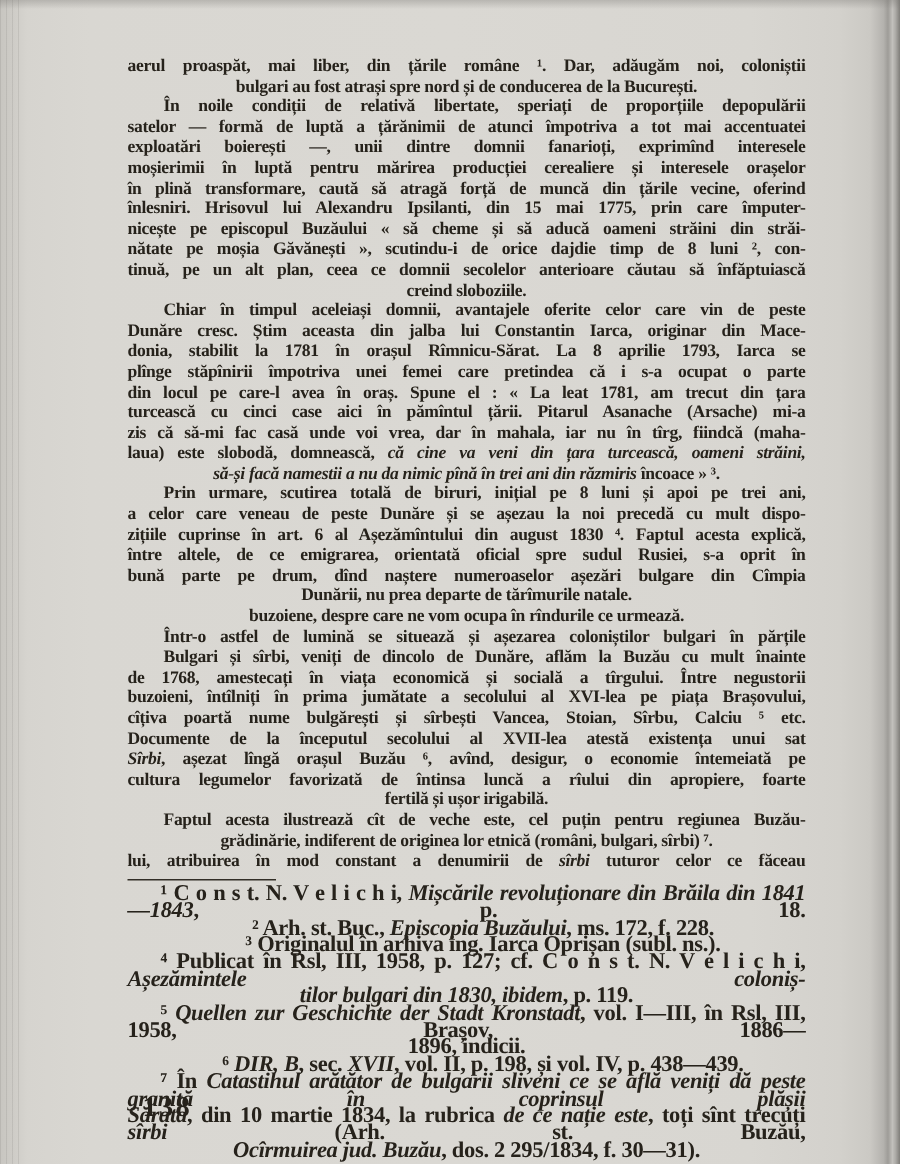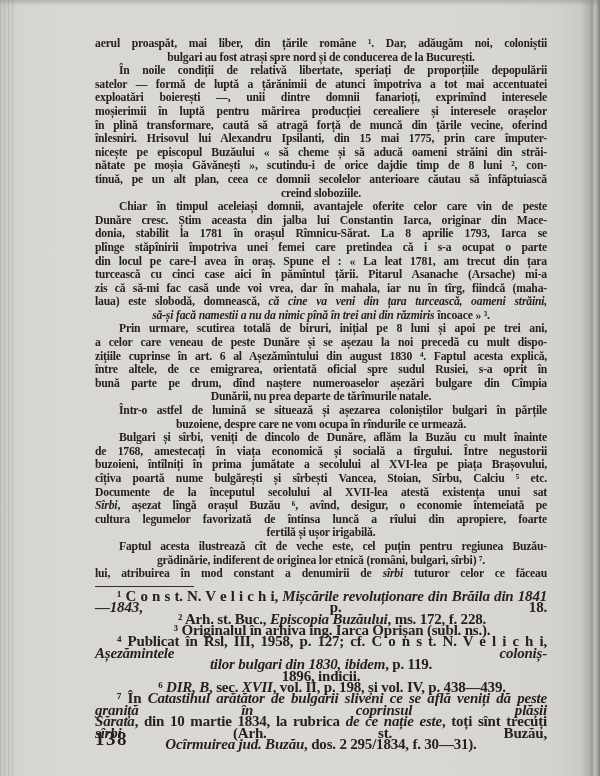--- a/index.html
+++ b/index.html
@@ -20,21 +20,21 @@
     position:absolute; left:0; top:0; bottom:0; width:16px;
     background:repeating-linear-gradient(90deg,
       rgba(90,88,84,.18) 0 1px, rgba(0,0,0,0) 1px 4px);
     opacity:.7;
   }
   .topshade {
     position:absolute; left:0; top:0; right:0; height:6px;
     background:linear-gradient(180deg, rgba(120,118,114,.35), rgba(0,0,0,0));
   }
   .text-col {
-    position:absolute; left:95px; top:37px; width:452px;
+    position:absolute; left:85px; top:37px; width:452px;
     color:#26221b;
   }
   .body-text .line {
     font-size:11.7px; line-height:13.6px; font-weight:bold;
     letter-spacing:-0.2px; white-space:normal;
   }
   .fn .line {
     font-size:15px; line-height:11.4px; font-weight:bold;
     letter-spacing:-0.2px;
   }
@@ -83,41 +83,42 @@
         <div class="line just"><span>turcească cu cinci case aici în pămîntul țării. Pitarul Asanache (Arsache) mi-a</span></div>
         <div class="line just"><span>zis că să-mi fac casă unde voi vrea, dar în mahala, iar nu în tîrg, fiindcă (maha-</span></div>
         <div class="line just"><span>laua) este slobodă, domnească, </span><i>că cine va veni din țara turcească, oameni străini,</i></div>
         <div class="line"><i>să-și facă namestii a nu da nimic pînă în trei ani din răzmiris</i><span> încoace » ³.</span></div>
         <div class="line just ind"><span>Prin urmare, scutirea totală de biruri, inițial pe 8 luni și apoi pe trei ani,</span></div>
         <div class="line just"><span>a celor care veneau de peste Dunăre și se așezau la noi precedă cu mult dispo-</span></div>
         <div class="line just"><span>zițiile cuprinse în art. 6 al Așezămîntului din august 1830 ⁴. Faptul acesta explică,</span></div>
         <div class="line just"><span>între altele, de ce emigrarea, orientată oficial spre sudul Rusiei, s-a oprit în</span></div>
         <div class="line just"><span>bună parte pe drum, dînd naștere numeroaselor așezări bulgare din Cîmpia</span></div>
         <div class="line"><span>Dunării, nu prea departe de tărîmurile natale.</span></div>
+        <div class="line"><span>buzoiene, despre care ne vom ocupa în rîndurile ce urmează.</span></div>
         <div class="line just ind"><span>Într-o astfel de lumină se situează și așezarea coloniștilor bulgari în părțile</span></div>
-        <div class="line"><span>buzoiene, despre care ne vom ocupa în rîndurile ce urmează.</span></div>
         <div class="line just ind"><span>Bulgari și sîrbi, veniți de dincolo de Dunăre, aflăm la Buzău cu mult înainte</span></div>
         <div class="line just"><span>de 1768, amestecați în viața economică și socială a tîrgului. Între negustorii</span></div>
         <div class="line just"><span>buzoieni, întîlniți în prima jumătate a secolului al XVI-lea pe piața Brașovului,</span></div>
         <div class="line just"><span>cîțiva poartă nume bulgărești și sîrbești Vancea, Stoian, Sîrbu, Calciu ⁵ etc.</span></div>
         <div class="line just"><span>Documente de la începutul secolului al XVII-lea atestă existența unui sat</span></div>
         <div class="line just"><i>Sîrbi</i><span>, așezat lîngă orașul Buzău ⁶, avînd, desigur, o economie întemeiată pe</span></div>
         <div class="line just"><span>cultura legumelor favorizată de întinsa luncă a rîului din apropiere, foarte</span></div>
         <div class="line"><span>fertilă și ușor irigabilă.</span></div>
         <div class="line just ind"><span>Faptul acesta ilustrează cît de veche este, cel puțin pentru regiunea Buzău-</span></div>
         <div class="line"><span>grădinărie, indiferent de originea lor etnică (români, bulgari, sîrbi) ⁷.</span></div>
         <div class="line just"><span>lui, atribuirea în mod constant a denumirii de </span><i>sîrbi</i><span> tuturor celor ce făceau</span></div>
       </div>
     <div class="fn-rule"></div>
     <div class="fn" id="footnotes">
         <div class="line just ind"><span>¹ C o n s t.  N.  V e l i c h i, </span><i>Mișcările revoluționare din Brăila din 1841—1843</i><span>, p. 18.</span></div>
         <div class="line ind"><span>² Arh. st. Buc., </span><i>Episcopia Buzăului</i><span>, ms. 172, f. 228.</span></div>
         <div class="line ind"><span>³ Originalul în arhiva ing. Iarca Oprișan (subl. ns.).</span></div>
         <div class="line just ind"><span>⁴ Publicat în Rsl, III, 1958, p. 127; cf. C o n s t.  N.  V e l i c h i, </span><i>Așezămintele coloniș-</i></div>
         <div class="line"><i>tilor bulgari din 1830, ibidem</i><span>, p. 119.</span></div>
+        <div class="line just ind"><span>⁵ </span><i>Quellen zur Geschichte der Stadt Kronstadt</i><span>, vol. I—III, în Rsl, III, 1958, Brașov, 1886—</span></div>
         <div class="line"><span>1896, indicii.</span></div>
         <div class="line ind"><span>⁶ </span><i>DIR, B</i><span>, sec. </span><i>XVII</i><span>, vol. II, p. 198, și vol. IV, p. 438—439.</span></div>
         <div class="line just ind"><span>⁷ În </span><i>Catastihul arătător de bulgarii sliveni ce se află veniți dă peste graniță în coprinsul plășii</i></div>
         <div class="line just"><i>Sărata</i><span>, din 10 martie 1834, la rubrica </span><i>de ce nație este</i><span>, toți sînt trecuți </span><i>sîrbi</i><span> (Arh. st. Buzău,</span></div>
         <div class="line"><i>Ocîrmuirea jud. Buzău</i><span>, dos. 2 295/1834, f. 30—31).</span></div>
       </div>
   </div>
 
   <div class="page-number">138</div>
 </div>

